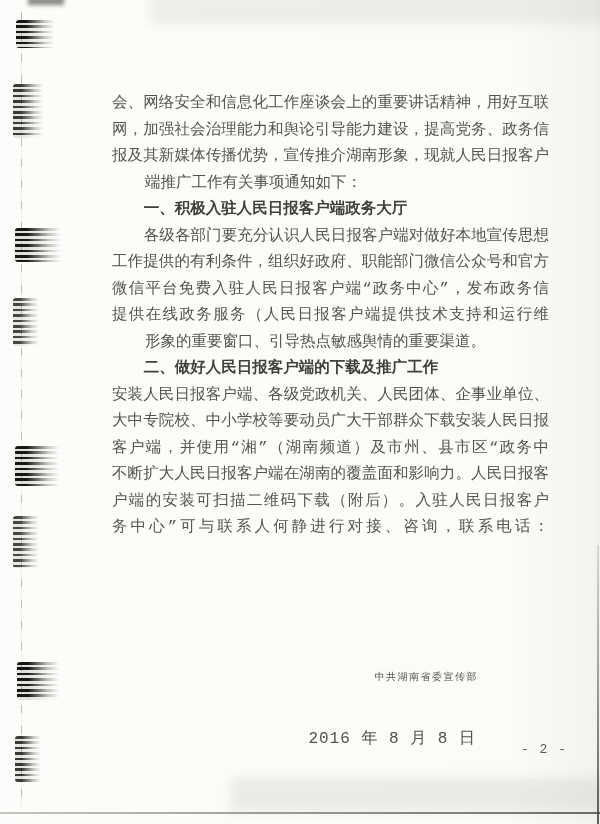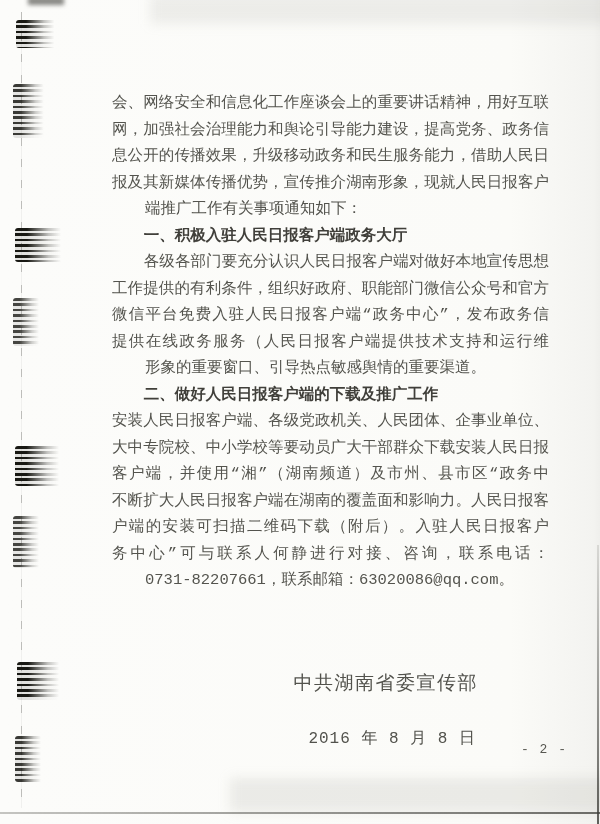--- a/index.html
+++ b/index.html
@@ -30,21 +30,21 @@
   .heading {
     font-weight: bold;
     color: #403f3a;
     text-indent: 2.05em;
     text-align: left;
     text-align-last: left;
   }
 
   #sig-org {
     position: absolute; top: 670px; right: 122px;
-    font-size: 19px; letter-spacing: 1.5px;
+    font-size: 10px; letter-spacing: 1.5px;
     color: #52524c; filter: blur(0.3px);
   }
   #sig-date {
     position: absolute; top: 697px; right: 124px;
     font-size: 16px; letter-spacing: 1px;
     color: #52524c; filter: blur(0.3px); margin-top: 31px;
   }
   #page-num {
     position: absolute; top: 742px; left: 521px;
     font-size: 13px; letter-spacing: 1.5px;
@@ -112,37 +112,35 @@
   <div class="mark" style="left:15px;top:228px;width:48px;height:34px;"></div>
   <div class="mark" style="left:13px;top:298px;width:27px;height:48px;opacity:.8;"></div>
   <div class="mark" style="left:15px;top:446px;width:46px;height:40px;"></div>
   <div class="mark" style="left:13px;top:516px;width:27px;height:52px;opacity:.8;"></div>
   <div class="mark" style="left:17px;top:662px;width:44px;height:38px;"></div>
   <div class="mark" style="left:15px;top:736px;width:27px;height:46px;opacity:.85;"></div>
 
   <div id="doc-body">
       <div class="line just">会、网络安全和信息化工作座谈会上的重要讲话精神，用好互联</div>
       <div class="line just">网，加强社会治理能力和舆论引导能力建设，提高党务、政务信</div>
-      <div class="line just">息公开的传播效果，升级移动政务和民生服务能力，借助人民日</div>
       <div class="line just">报及其新媒体传播优势，宣传推介湖南形象，现就人民日报客户</div>
       <div class="line plain">端推广工作有关事项通知如下：</div>
       <div class="line heading">一、积极入驻人民日报客户端政务大厅</div>
       <div class="line just indent">各级各部门要充分认识人民日报客户端对做好本地宣传思想</div>
       <div class="line just">工作提供的有利条件，组织好政府、职能部门微信公众号和官方</div>
       <div class="line just">微信平台免费入驻人民日报客户端“政务中心”，发布政务信息，</div>
       <div class="line just">提供在线政务服务（人民日报客户端提供技术支持和运行维护）。</div>
       <div class="line plain">形象的重要窗口、引导热点敏感舆情的重要渠道。</div>
       <div class="line heading">二、做好人民日报客户端的下载及推广工作</div>
       <div class="line just">安装人民日报客户端、各级党政机关、人民团体、企事业单位、</div>
       <div class="line just">大中专院校、中小学校等要动员广大干部群众下载安装人民日报</div>
       <div class="line just">客户端，并使用“湘”（湖南频道）及市州、县市区“政务中心”，</div>
       <div class="line just">不断扩大人民日报客户端在湖南的覆盖面和影响力。人民日报客</div>
       <div class="line just">户端的安装可扫描二维码下载（附后）。入驻人民日报客户端“政</div>
       <div class="line just">务中心”可与联系人何静进行对接、咨询，联系电话：</div>
-      <div class="line plain">0731-82207661，联系邮箱：63020086@qq.com。</div>
     </div>
 
   <div id="sig-org">中共湖南省委宣传部</div>
   <div id="sig-date">2016 年 8 月 8 日</div>
   <div id="page-num">- 2 -</div>
 
   <div id="bottom-mottle"></div>
   <div id="bottom-edge-line"></div>
   <div id="right-edge-line"></div>
 

